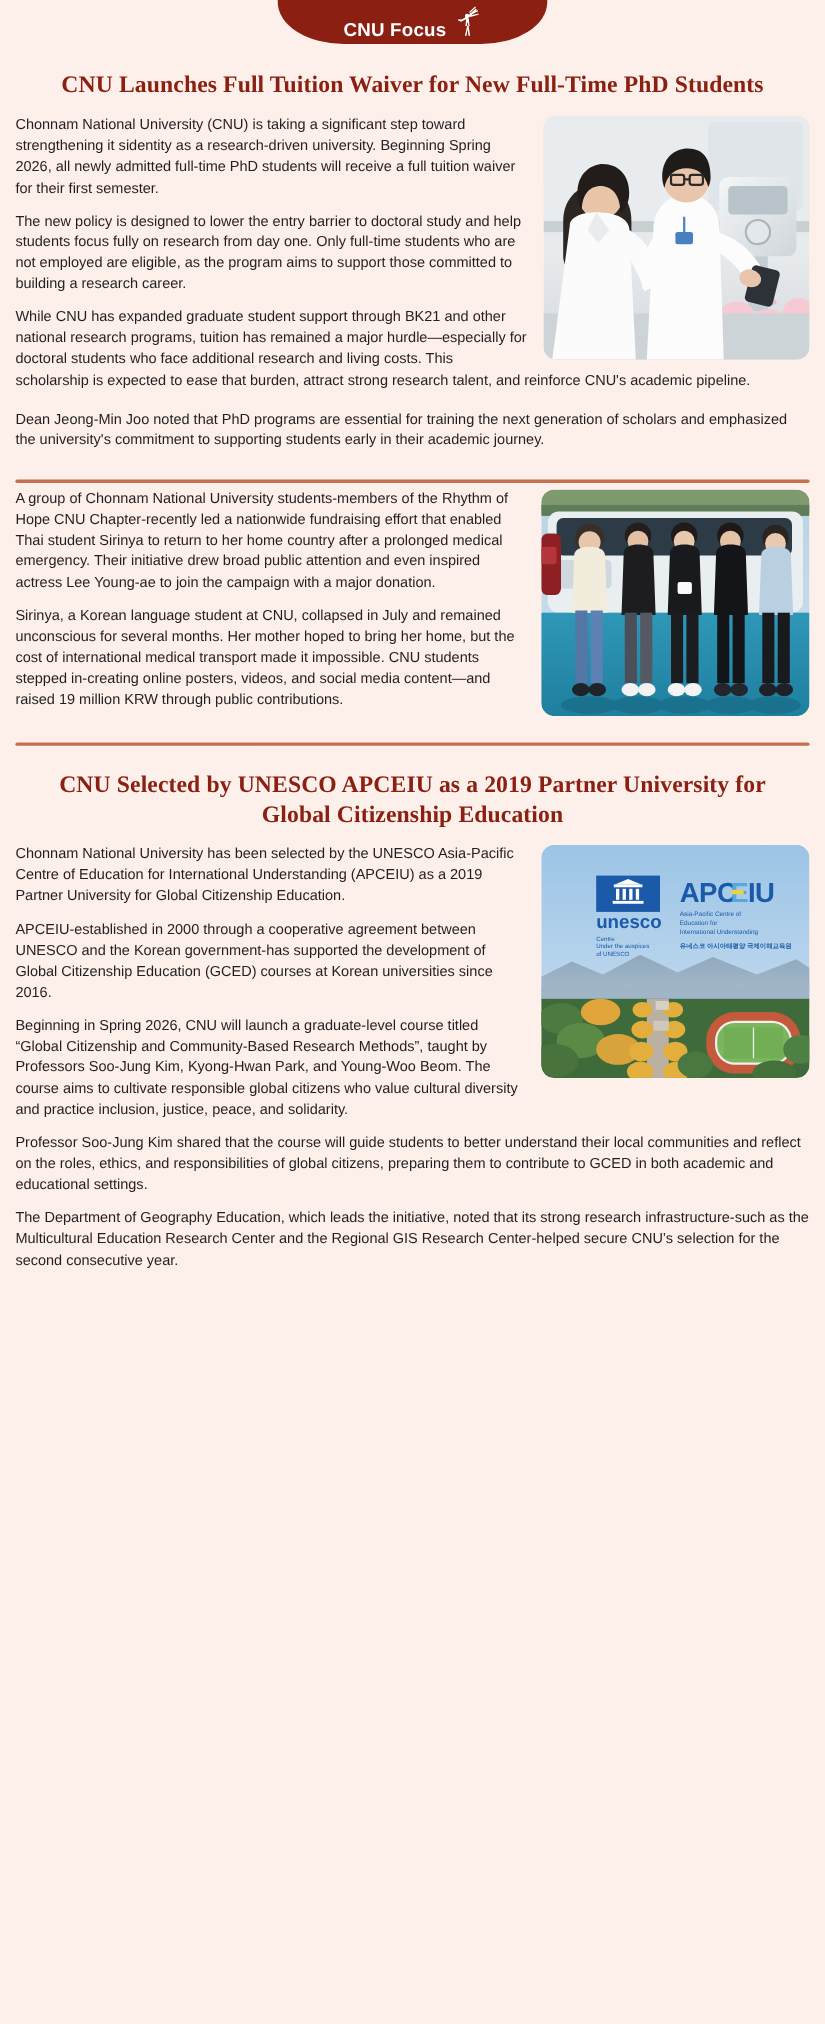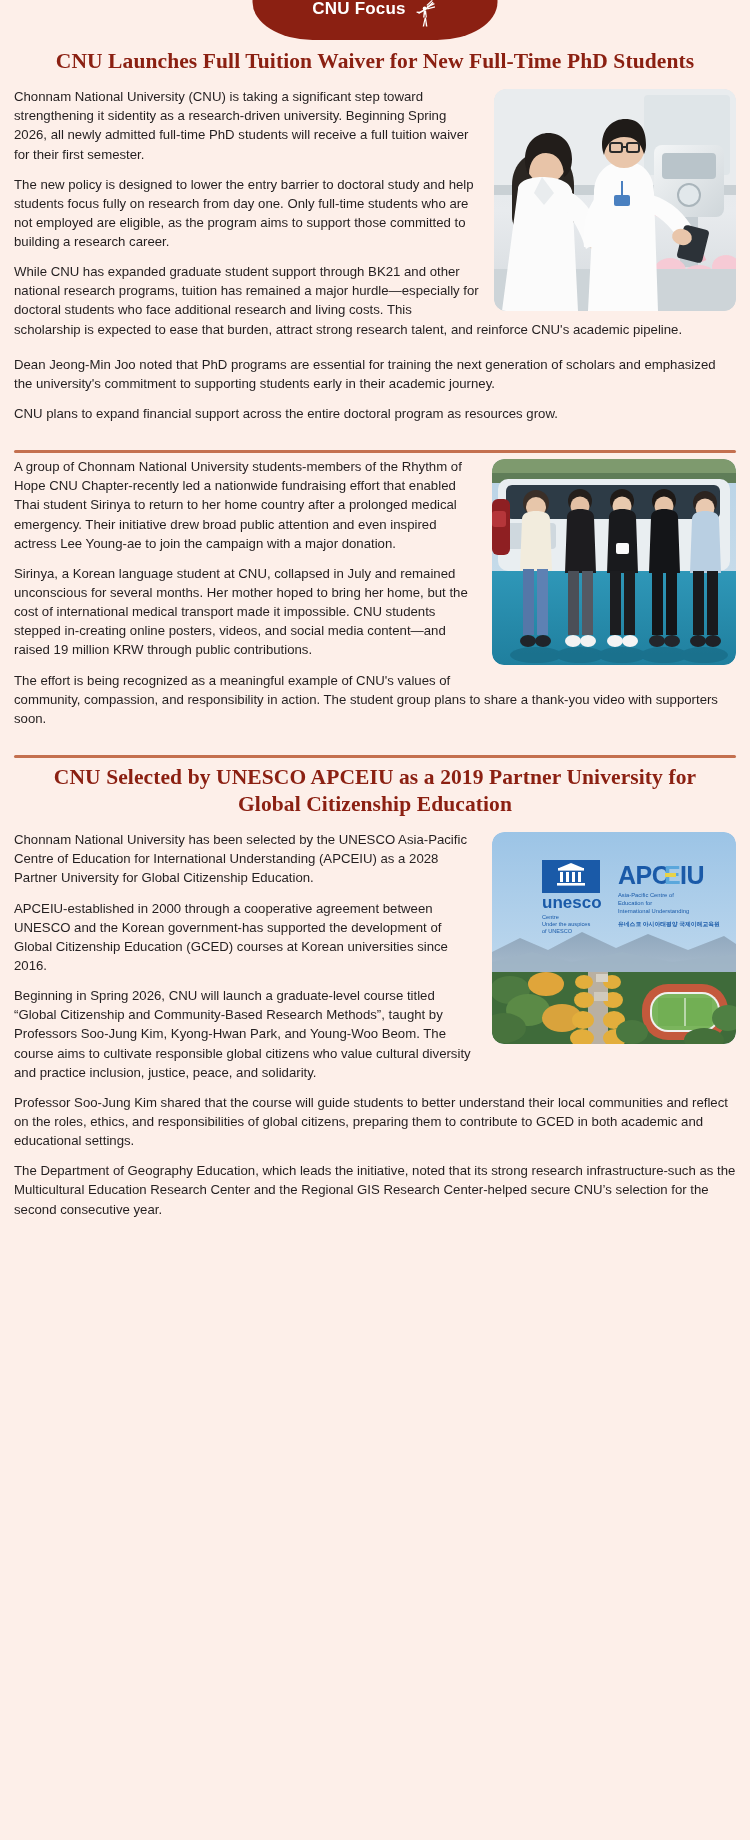--- a/index.html
+++ b/index.html
@@ -30,21 +30,21 @@
     position: absolute;
     left: 50%;
     transform: translateX(-50%);
     top: 0;
     width: 245px;
     height: 40px;
     background: #8b2012;
     border-bottom-left-radius: 60px 38px;
     border-bottom-right-radius: 60px 38px;
     display: flex;
-    align-items: flex-start;
+    align-items: flex-end;
     justify-content: center;
     gap: 8px;
     box-sizing: border-box;
     padding: 0 12px 4px 12px;
   }
   .banner-title {
     color: #ffffff;
     font-size: 17px;
     font-weight: bold;
     letter-spacing: 0.2px;
@@ -64,21 +64,21 @@
     padding: 0 14px;
     box-sizing: border-box;
   }
   .article-title {
     color: #8b2012;
     font-family: "Liberation Serif", serif;
     font-weight: bold;
     font-size: 21.5px;
     line-height: 1.26;
     text-align: center;
-    margin: 6px 18px 12px 18px;
+    margin: 22px 18px 12px 18px;
     letter-spacing: 0.1px;
   }
   .article-body {
     font-size: 13.2px;
     line-height: 1.45;
     color: #231f20;
   }
   .article-body p {
     margin: 0 0 11px 0;
   }
@@ -211,21 +211,20 @@
 
             <rect width="242" height="222" fill="none"></rect>
           </g>
         </svg>
       </div>
 
       <p>Chonnam National University (CNU) is taking a significant step toward strengthening it sidentity as a research-driven university. Beginning Spring 2026, all newly admitted full-time PhD students will receive a full tuition waiver for their first semester.</p>
       <p>The new policy is designed to lower the entry barrier to doctoral study and help students focus fully on research from day one. Only full-time students who are not employed are eligible, as the program aims to support those committed to building a research career.</p>
       <p style="margin-bottom:16px">While CNU has expanded graduate student support through BK21 and other national research programs, tuition has remained a major hurdle—especially for doctoral students who face additional research and living costs. This scholarship is expected to ease that burden, attract strong research talent, and reinforce CNU's academic pipeline.</p>
       <p>Dean Jeong-Min Joo noted that PhD programs are essential for training the next generation of scholars and emphasized the university's commitment to supporting students early in their academic journey.</p>
-      <p>CNU plans to expand financial support across the entire doctoral program as resources grow.</p>
     </div>
   </div>
 
   <div class="divider"></div>
 
   <div class="article">
 
     <div class="article-body clearfix">
 
       <div class="figure" style="width:244px">
@@ -314,21 +313,20 @@
               <rect x="215" y="112" width="11" height="64" fill="#191a1d"></rect>
               <ellipse cx="206" cy="182" rx="8" ry="6" fill="#1f2126"></ellipse>
               <ellipse cx="221" cy="182" rx="8" ry="6" fill="#1f2126"></ellipse>
             </g>
           </g>
         </svg>
       </div>
 
       <p>A group of Chonnam National University students-members of the Rhythm of Hope CNU Chapter-recently led a nationwide fundraising effort that enabled Thai student Sirinya to return to her home country after a prolonged medical emergency. Their initiative drew broad public attention and even inspired actress Lee Young-ae to join the campaign with a major donation.</p>
       <p>Sirinya, a Korean language student at CNU, collapsed in July and remained unconscious for several months. Her mother hoped to bring her home, but the cost of international medical transport made it impossible. CNU students stepped in-creating online posters, videos, and social media content—and raised 19 million KRW through public contributions.</p>
-      <p>The effort is being recognized as a meaningful example of CNU's values of community, compassion, and responsibility in action. The student group plans to share a thank-you video with supporters soon.</p>
     </div>
   </div>
 
   <div class="divider"></div>
 
   <div class="article">
     <h1 class="article-title">CNU Selected by UNESCO APCEIU as a 2019 Partner University for Global Citizenship Education</h1>
 
     <div class="article-body clearfix">
 
@@ -414,21 +412,21 @@
 
             <g>
               <ellipse cx="140" cy="200" rx="16" ry="12" fill="#4a7840"></ellipse>
               <ellipse cx="236" cy="186" rx="16" ry="13" fill="#4f8043"></ellipse>
               <ellipse cx="212" cy="208" rx="20" ry="12" fill="#44703a"></ellipse>
             </g>
           </g>
         </svg>
       </div>
 
-      <p>Chonnam National University has been selected by the UNESCO Asia-Pacific Centre of Education for International Understanding (APCEIU) as a 2028 Partner University for Global Citizenship Education.</p>
+      <p>Chonnam National University has been selected by the UNESCO Asia-Pacific Centre of Education for International Understanding (APCEIU) as a 2019 Partner University for Global Citizenship Education.</p>
       <p>APCEIU-established in 2000 through a cooperative agreement between UNESCO and the Korean government-has supported the development of Global Citizenship Education (GCED) courses at Korean universities since 2016.</p>
       <p>Beginning in Spring 2026, CNU will launch a graduate-level course titled “Global Citizenship and Community-Based Research Methods”, taught by Professors Soo-Jung Kim, Kyong-Hwan Park, and Young-Woo Beom. The course aims to cultivate responsible global citizens who value cultural diversity and practice inclusion, justice, peace, and solidarity.</p>
       <p>Professor Soo-Jung Kim shared that the course will guide students to better understand their local communities and reflect on the roles, ethics, and responsibilities of global citizens, preparing them to contribute to GCED in both academic and educational settings.</p>
       <p>The Department of Geography Education, which leads the initiative, noted that its strong research infrastructure-such as the Multicultural Education Research Center and the Regional GIS Research Center-helped secure CNU’s selection for the second consecutive year.</p>
     </div>
   </div>
 
 </div>
 
 </body></html>

